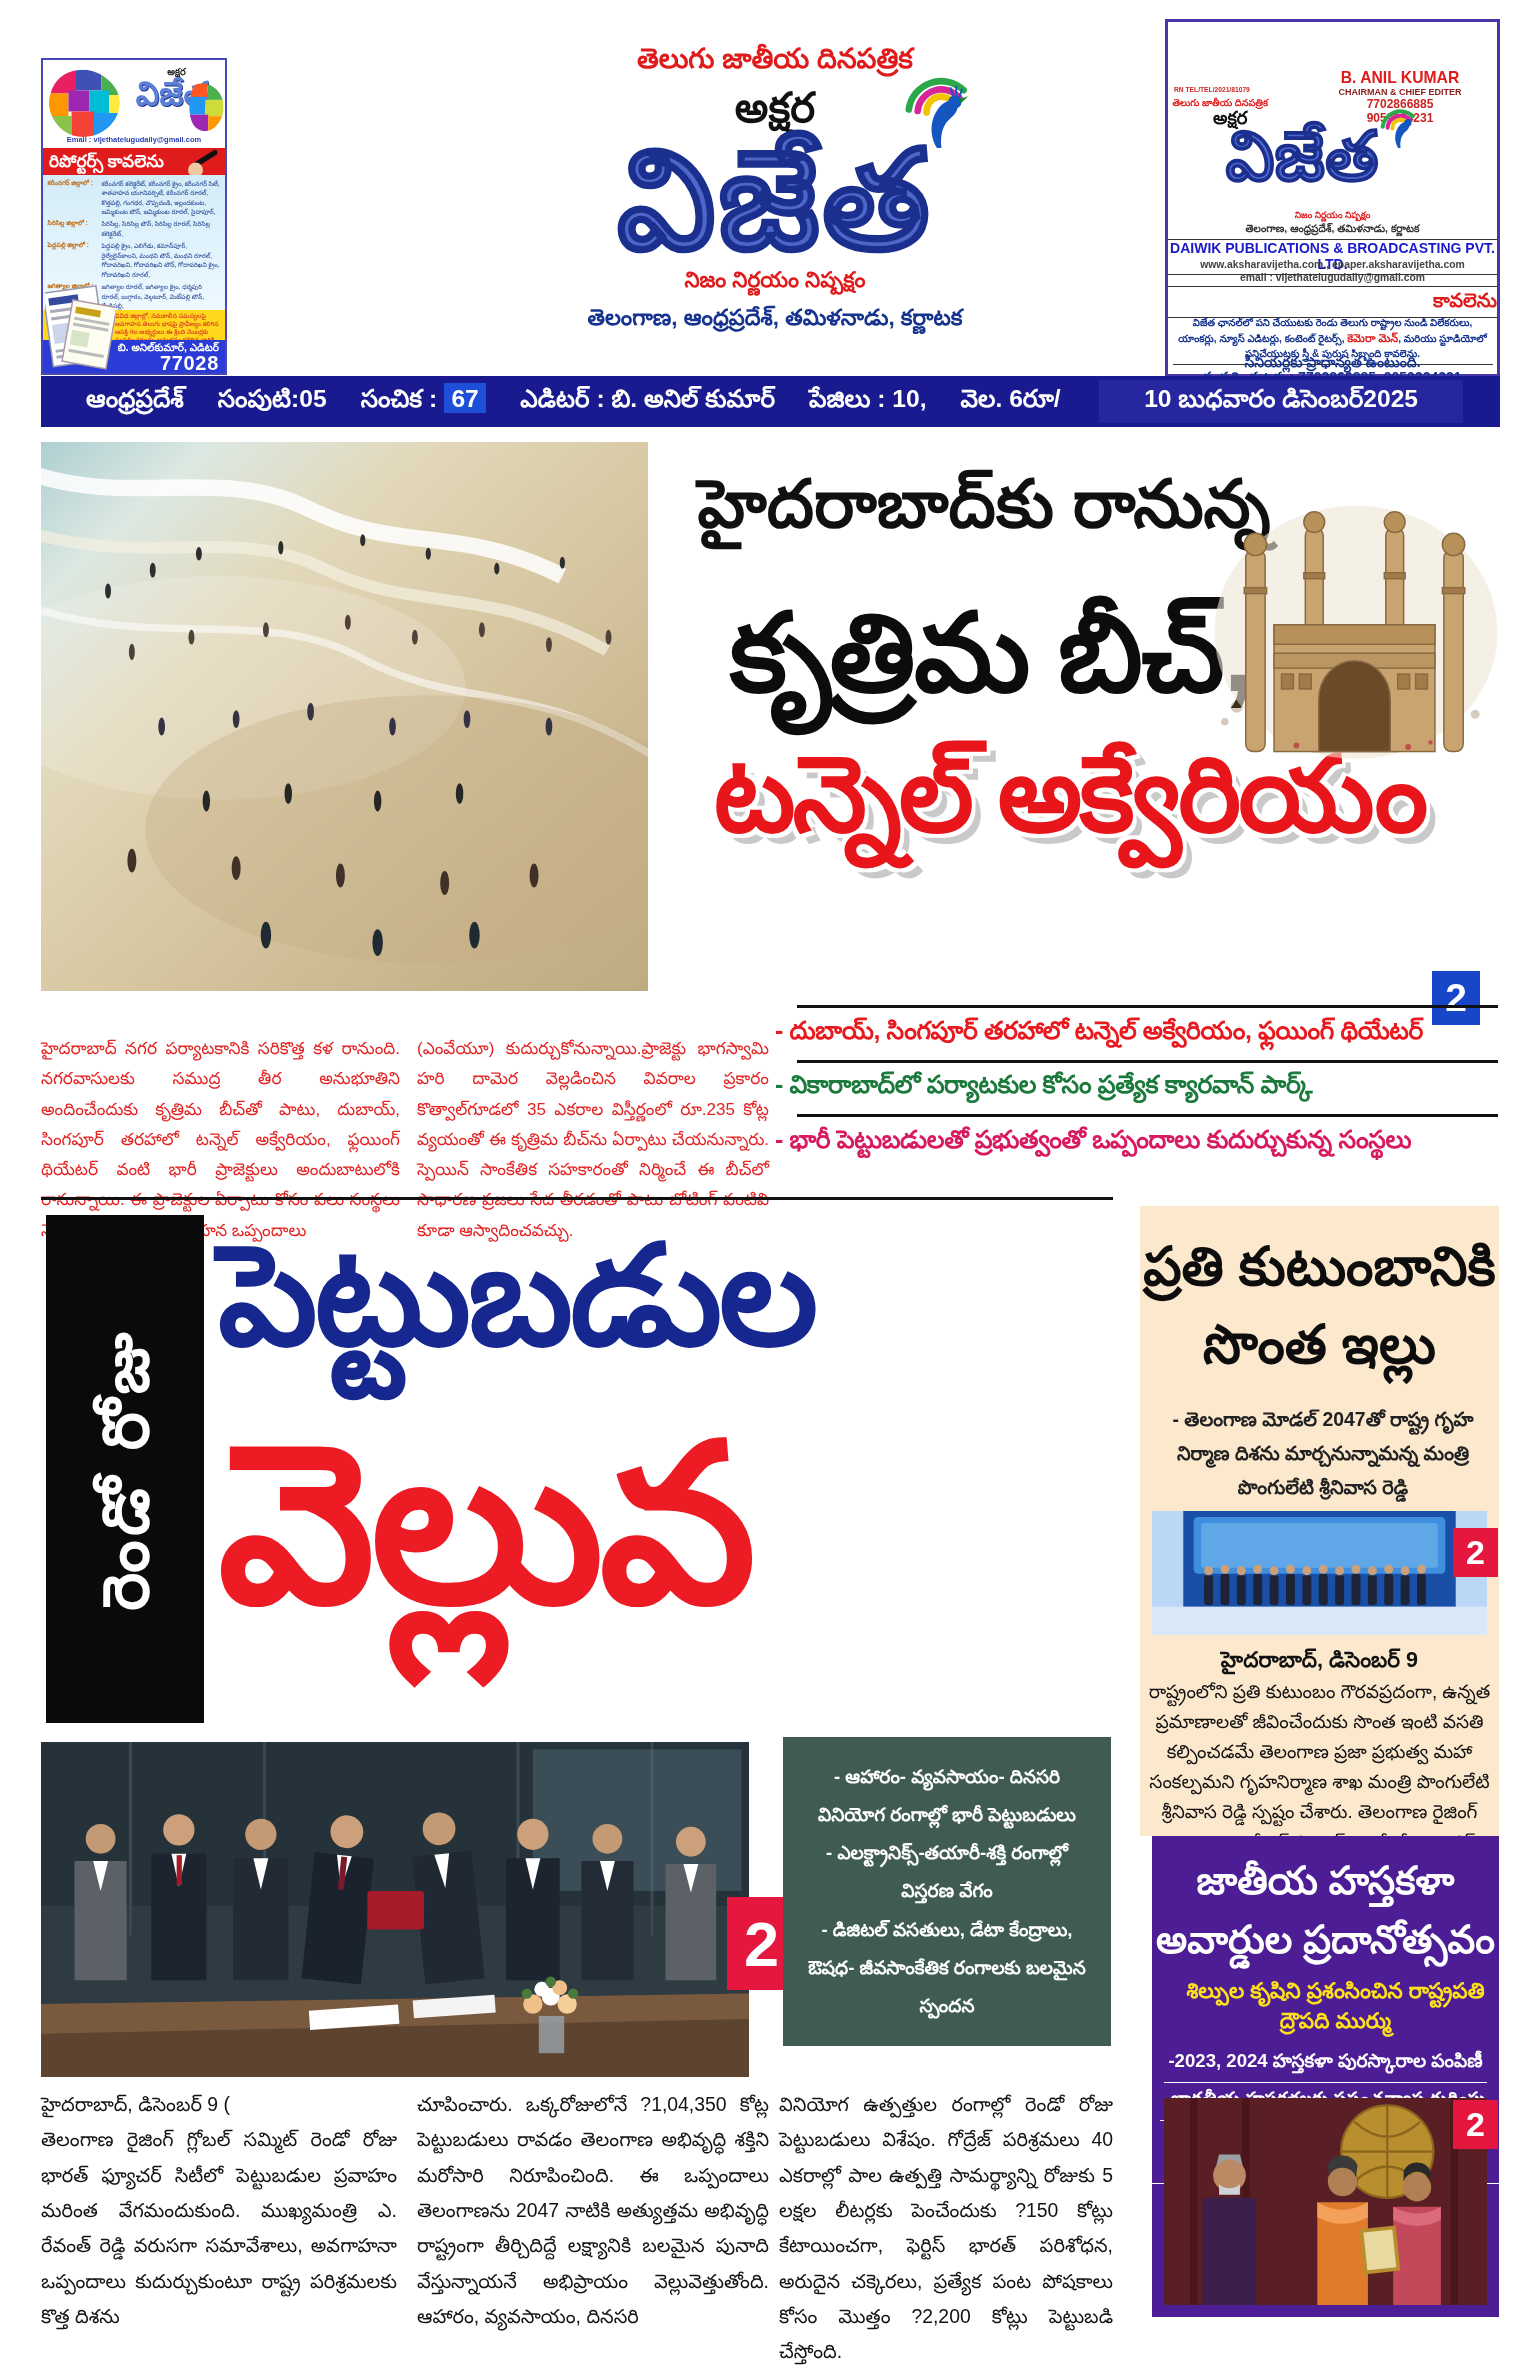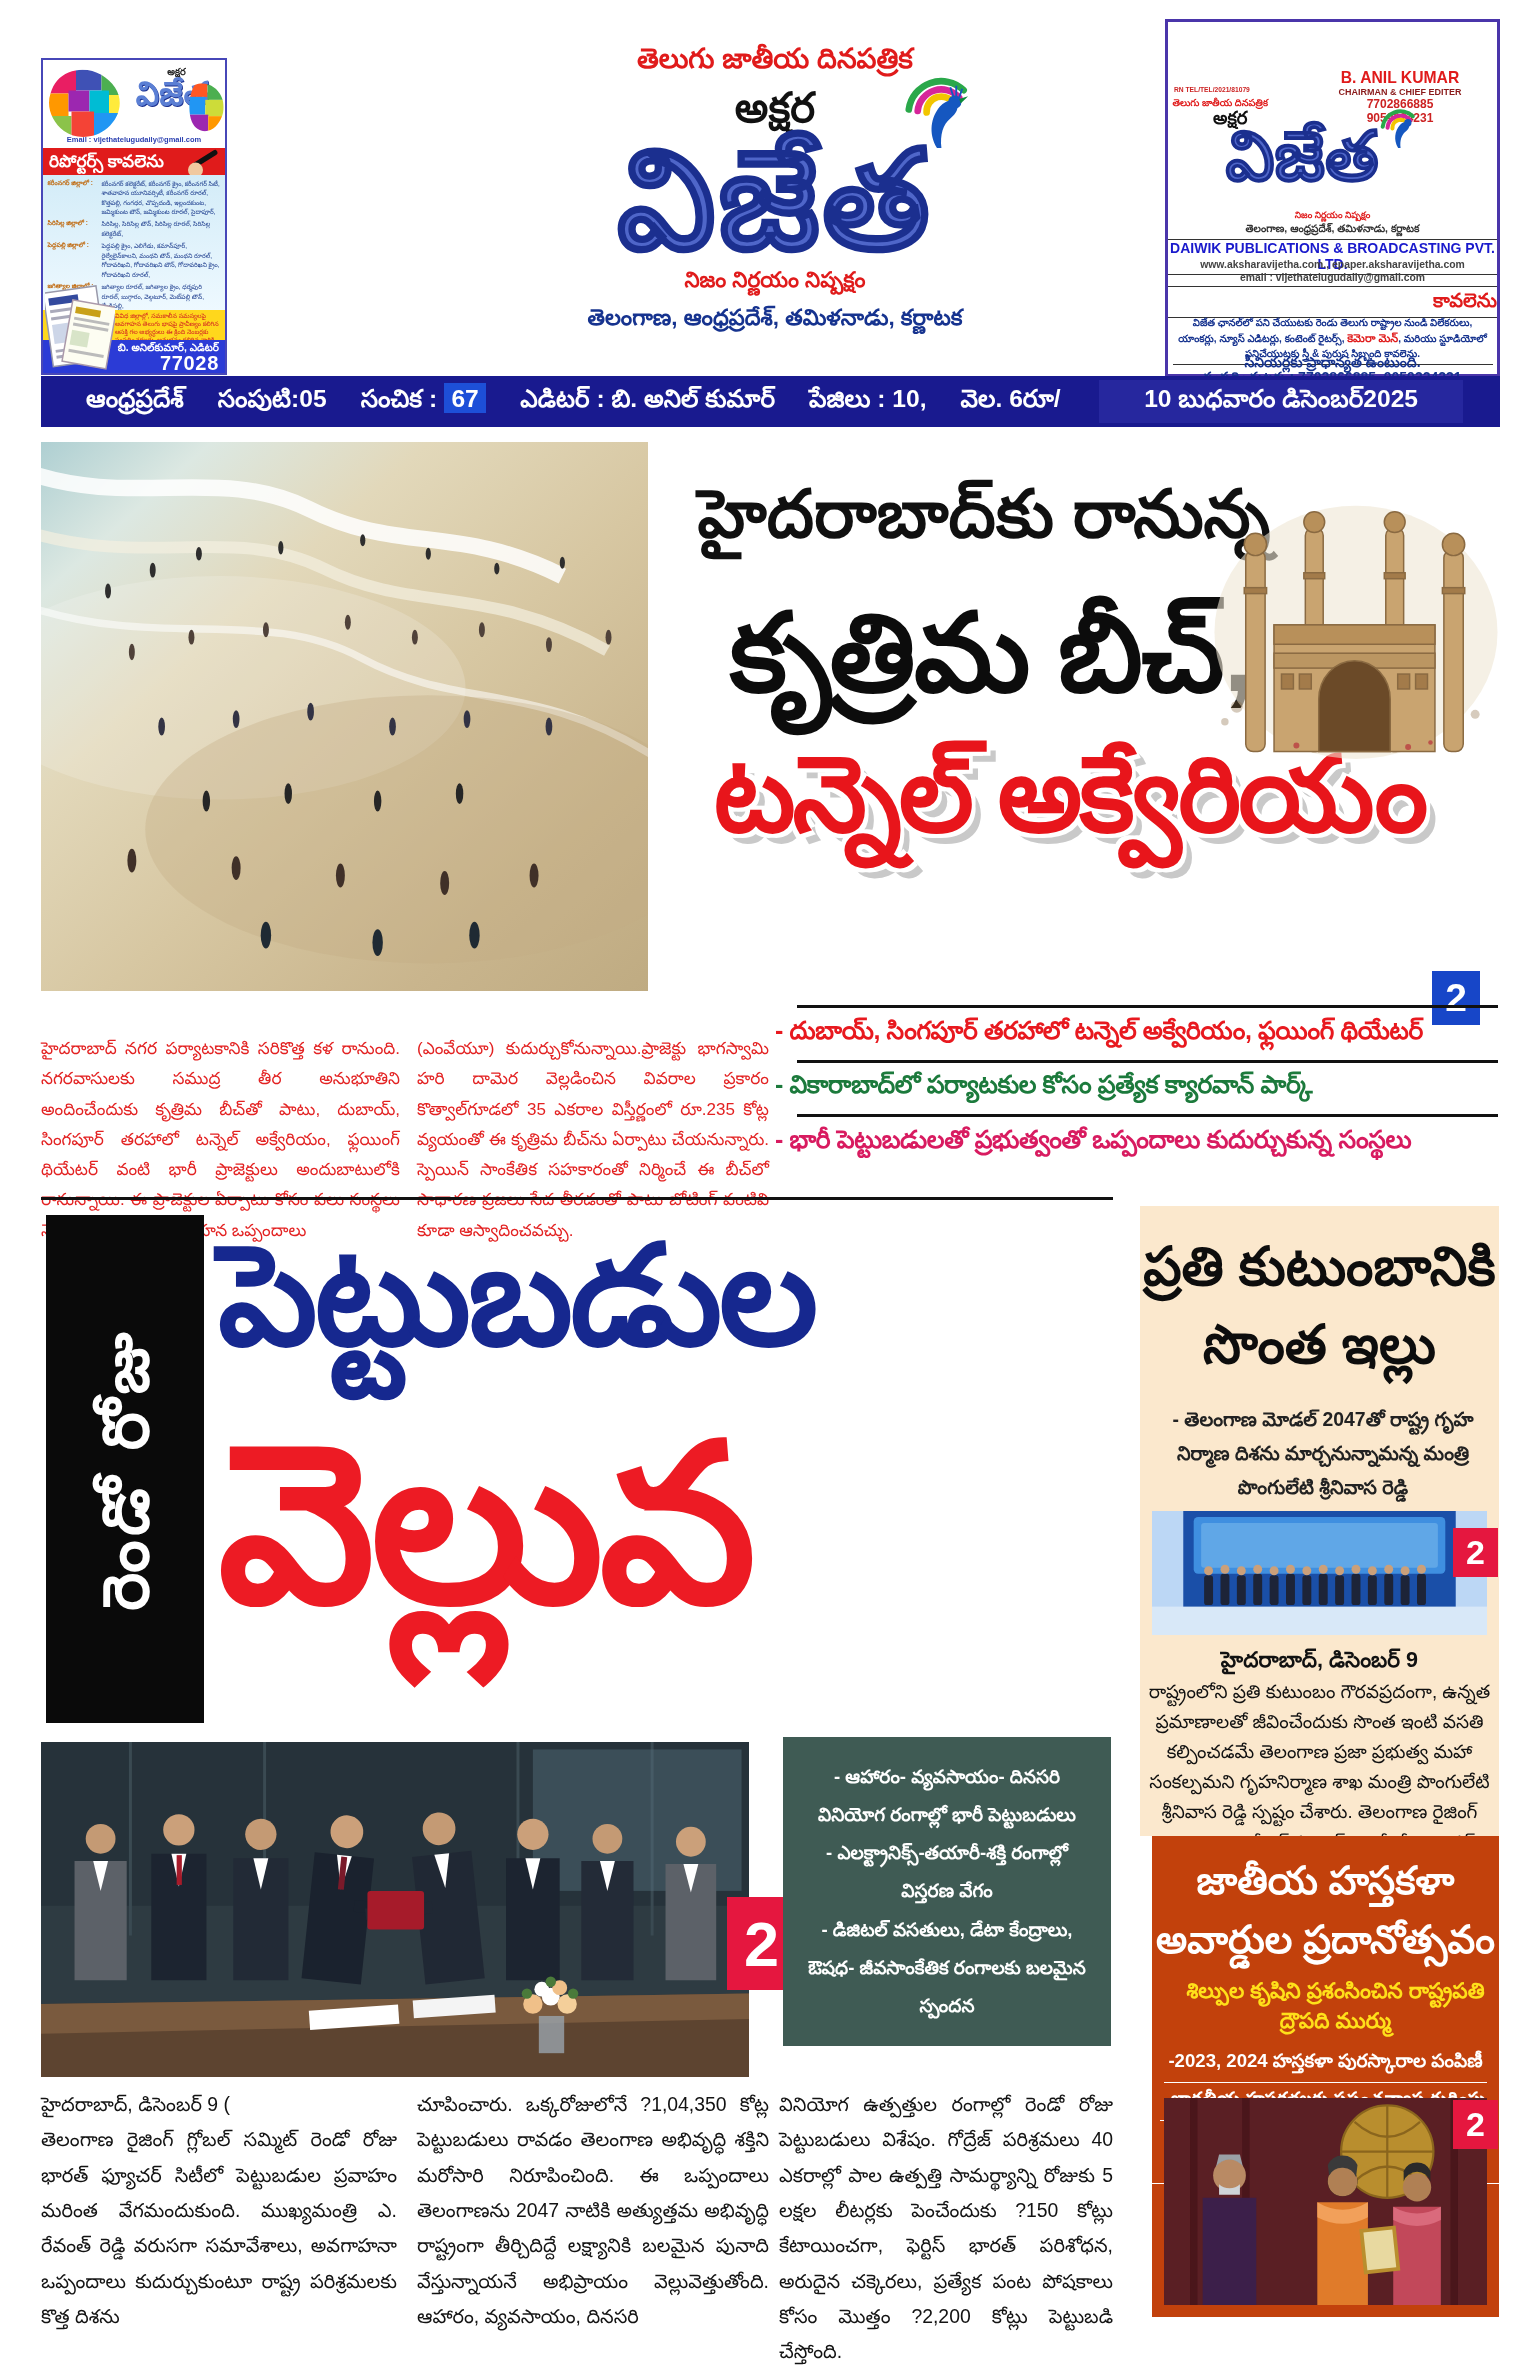--- a/index.html
+++ b/index.html
@@ -56,21 +56,21 @@
   .ra-contact { position:absolute; left:0; top:347px; width:100%; text-align:center; font-size:14px; font-weight:900; color:#16338f; }
 
   
   .infobar { left:41px; top:376px; width:1459px; height:51px; background:#191a8f; display:flex; align-items:center; color:#fff; font-weight:bold; font-size:24.6px; padding-left:45px; }
   .infobar .seg { margin-right:34px; white-space:nowrap; }
   .issue-chip { background:#1d4fd8; padding:1.5px 7.5px; }
   .datebox { margin-left:auto; margin-right:37px; background:#26279e; padding:4.5px 45px; font-size:24.6px; white-space:nowrap; }
 
   
   .beach { left:41px; top:442px; width:607px; height:549px; }
-  .kicker { left:671px; top:472px; width:626px; text-align:center; font-size:67px; font-weight:700; color:#101010; line-height:1.25; }
+  .kicker { left:671px; top:462px; width:626px; text-align:center; font-size:67px; font-weight:700; color:#101010; line-height:1.25; }
   .hl-black { left:648px; top:589px; width:686px; text-align:center; font-size:110px; font-weight:900; color:#0c0c0c; letter-spacing:-1.5px; }
   .hl-red { left:641px; top:734px; width:857px; text-align:center; font-size:106px; font-weight:900; color:#e8151b; letter-spacing:-3px;
             text-shadow:-3.7px -3.7px 0 #fff, 3.7px -3.7px 0 #fff, -3.7px 3.7px 0 #fff, 3.7px 3.7px 0 #fff, 9px 10.4px 0 #c9c9c9; }
   .charminar { left:1207px; top:461px; width:292px; height:298px; }
   .pageref { background:#1746c8; color:#fff; font-weight:900; font-size:39px; display:flex; align-items:center; justify-content:center; }
   .ref-beach { left:1432px; top:971px; width:48px; height:54px; }
   .bullets { left:775px; top:1005px; width:727px; }
   .bullet-line { font-size:25px; font-weight:800; letter-spacing:-0.4px; white-space:nowrap; padding:7.5px 0 9px 0; }
   .bullet-rule { height:3px; background:#111; width:701px; margin-left:22.4px; }
   .redbody { font-size:17px; color:#e32222; line-height:1.78; text-align:justify; }
@@ -96,21 +96,21 @@
   
   .cream { left:1140px; top:1206px; width:359px; height:630px; background:#fbe8cd; }
   .h-head { margin-top:21px; text-align:center; font-size:54px; font-weight:900; color:#0d0d0d; line-height:1.45; }
   .h-bullets { margin-top:19.4px; text-align:center; font-size:19.4px; font-weight:bold; color:#222; line-height:1.75; padding:0 10.4px;margin-left:7px; }
   .stagephoto { position:absolute; left:12px; top:305px; width:335px; height:124px; }
   .ref-stage { left:1453px; top:1528px; width:45px; height:49px; background:#e5173f; font-size:34px; }
   .h-dateline { position:absolute; left:0; top:441px; width:100%; text-align:center; font-size:21.6px; font-weight:bold; color:#111; }
   .h-body { position:absolute; left:7.5px; top:471px; width:344px; text-align:center; font-size:18.6px; color:#111; line-height:1.62; }
 
   
-  .awards { left:1152px; top:1836px; width:347px; height:481px; background:#c2410c; text-align:center; }
+  .awards { left:1152px; top:1836px; width:347px; height:481px; background:#4c1d95; text-align:center; }
   .a-head { margin-top:16.4px; font-size:39px; font-weight:900; color:#fff; line-height:1.5; }
   .a-sub { margin-top:9px; font-size:21.6px; font-weight:900; color:#ffe01a;margin-left:20px; }
   .a-bullets { margin-top:7.5px; }
   .a-bullet { display:inline-block; font-size:18.6px; font-weight:bold; color:#fff; border-bottom:1.5px solid #fff; padding:4.5px 4.5px 6px 4.5px; }
   .awardsphoto { position:absolute; left:12px; top:262px; width:323px; height:207px; }
   .ref-awards { left:1453px; top:2100px; width:45px; height:49px; background:#e5173f; font-size:34px; }
 </style>
 </head>
 <body>
 

